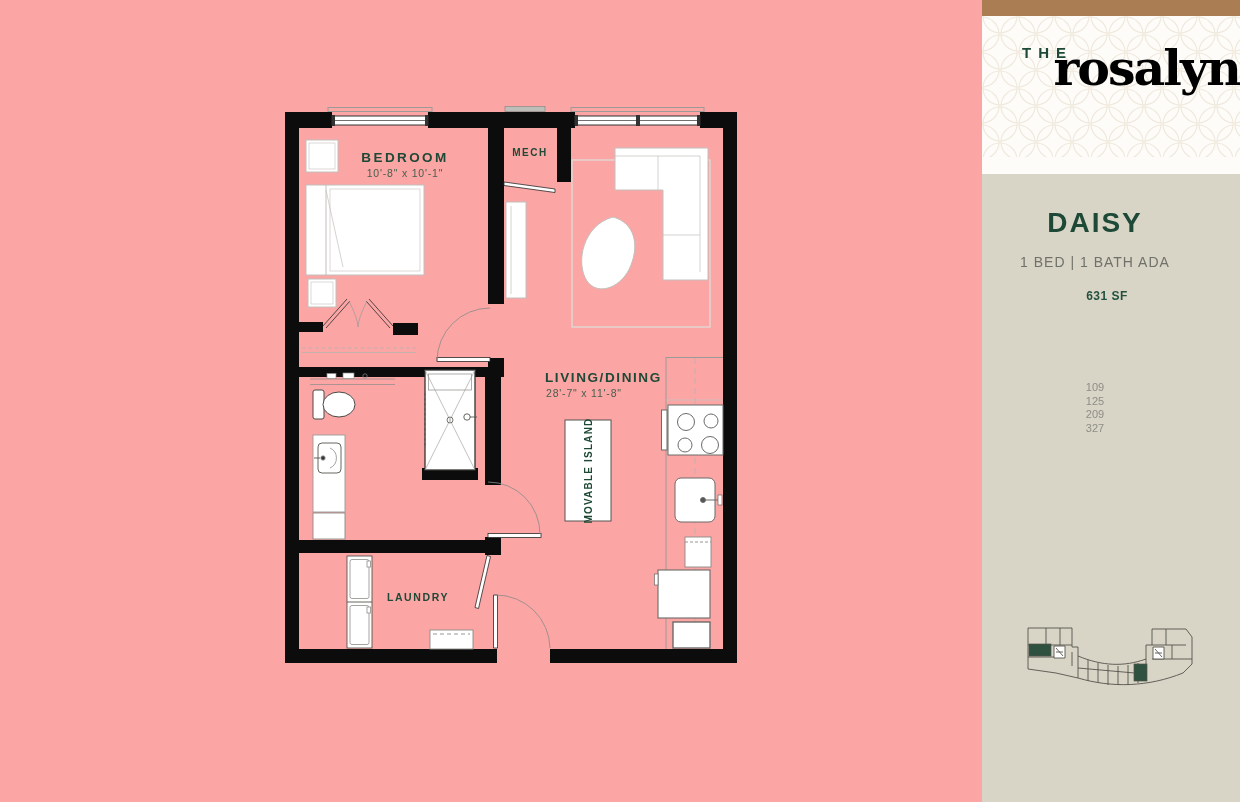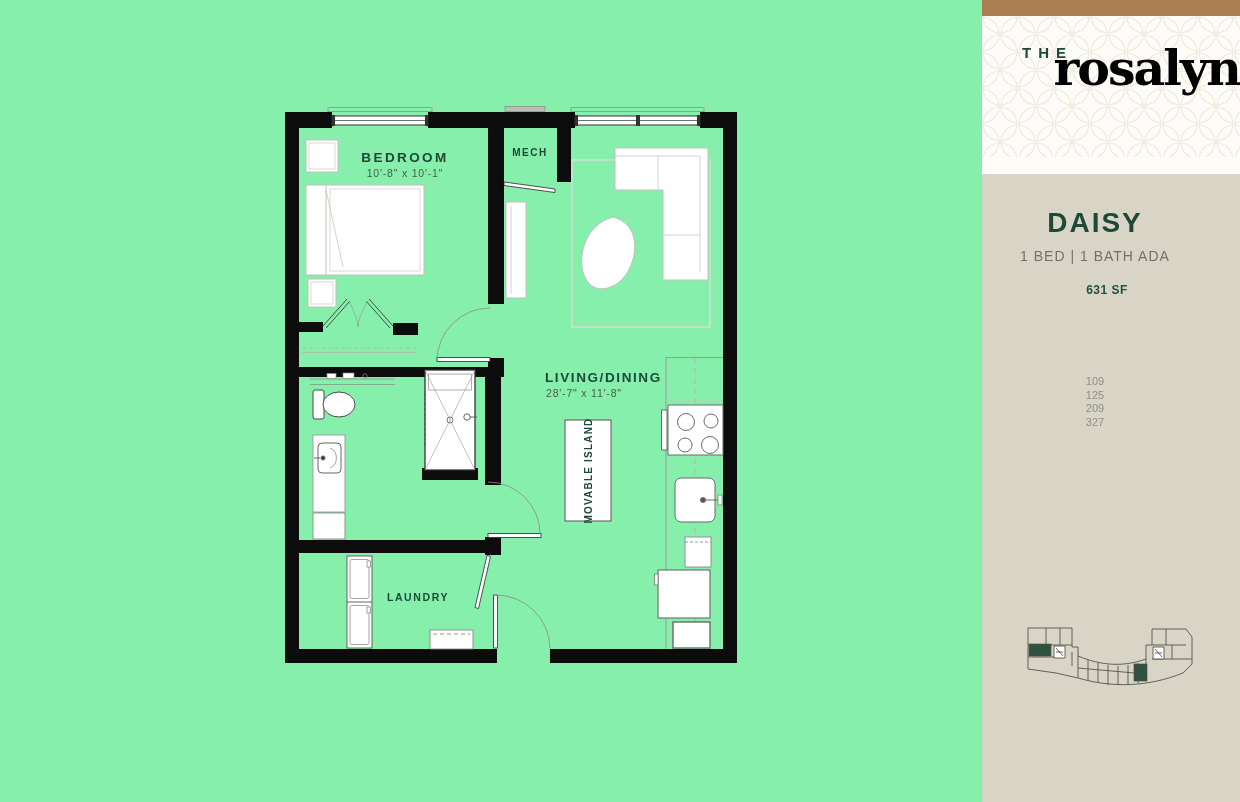--- a/index.html
+++ b/index.html
@@ -1,39 +1,39 @@
 <!DOCTYPE html>
 <html><head>
 <meta charset="utf-8">
 <style>
   html,body { margin:0; padding:0; background:#ffffff; }
   .page {
     position:relative; width:1240px; height:802px; overflow:hidden;
     background:#ffffff; font-family:"Liberation Sans", sans-serif;
   }
-  .plan-area { position:absolute; left:0; top:0; width:982px; height:802px; background:#86efac; }
+  .plan-area { position:absolute; left:0; top:0; width:982px; height:802px; background:#fca5a5; }
   .plan-svg { position:absolute; left:283px; top:105px; }
 
   .sidebar { position:absolute; left:982px; top:0; width:258px; height:802px; background:#d8d4c6; }
   .topbar { position:absolute; left:0; top:0; width:258px; height:16px; background:#ab7d52; }
   .logo-block { position:absolute; left:0; top:16px; width:258px; height:158px; background:#fdfcf9; overflow:hidden; }
   .logo-pattern { position:absolute; left:0; top:0; }
   .logo-the {
     position:absolute; left:40px; top:28px; color:#1d4936;
     font-size:15px; font-weight:700; letter-spacing:7px;
   }
   .logo-name {
     position:absolute; left:0; top:26px; width:100%; text-align:right; color:#000000;
     font-family:"DejaVu Serif", serif; font-weight:700; font-size:49px; letter-spacing:-2px; line-height:1.1;
   }
   .info { position:absolute; left:0; top:157px; width:226px; text-align:center; }
   .unit-name {
     margin-top:50px; color:#1d4936; font-size:28px; font-weight:700; letter-spacing:2px;
   }
-  .unit-specs { margin-top:9px; color:#70716a; font-size:14px; letter-spacing:1px; }
+  .unit-specs { margin-top:15px; color:#70716a; font-size:14px; letter-spacing:1px; }
   .unit-area { margin-top:19px; color:#24513f; font-size:12px; font-weight:700; letter-spacing:0.5px;margin-left:24px; }
   .unit-numbers { margin-top:78px; color:#8e8e88; font-size:11px; line-height:13.5px; }
   .keyplan { position:absolute; left:38px; top:618px; }
 
   .lbl { font-family:"Liberation Sans", sans-serif; fill:#1d4936; font-weight:600; }
   .dims { font-family:"Liberation Sans", sans-serif; fill:#46604f; font-weight:400; }
 </style>
 </head>
 <body>
 

